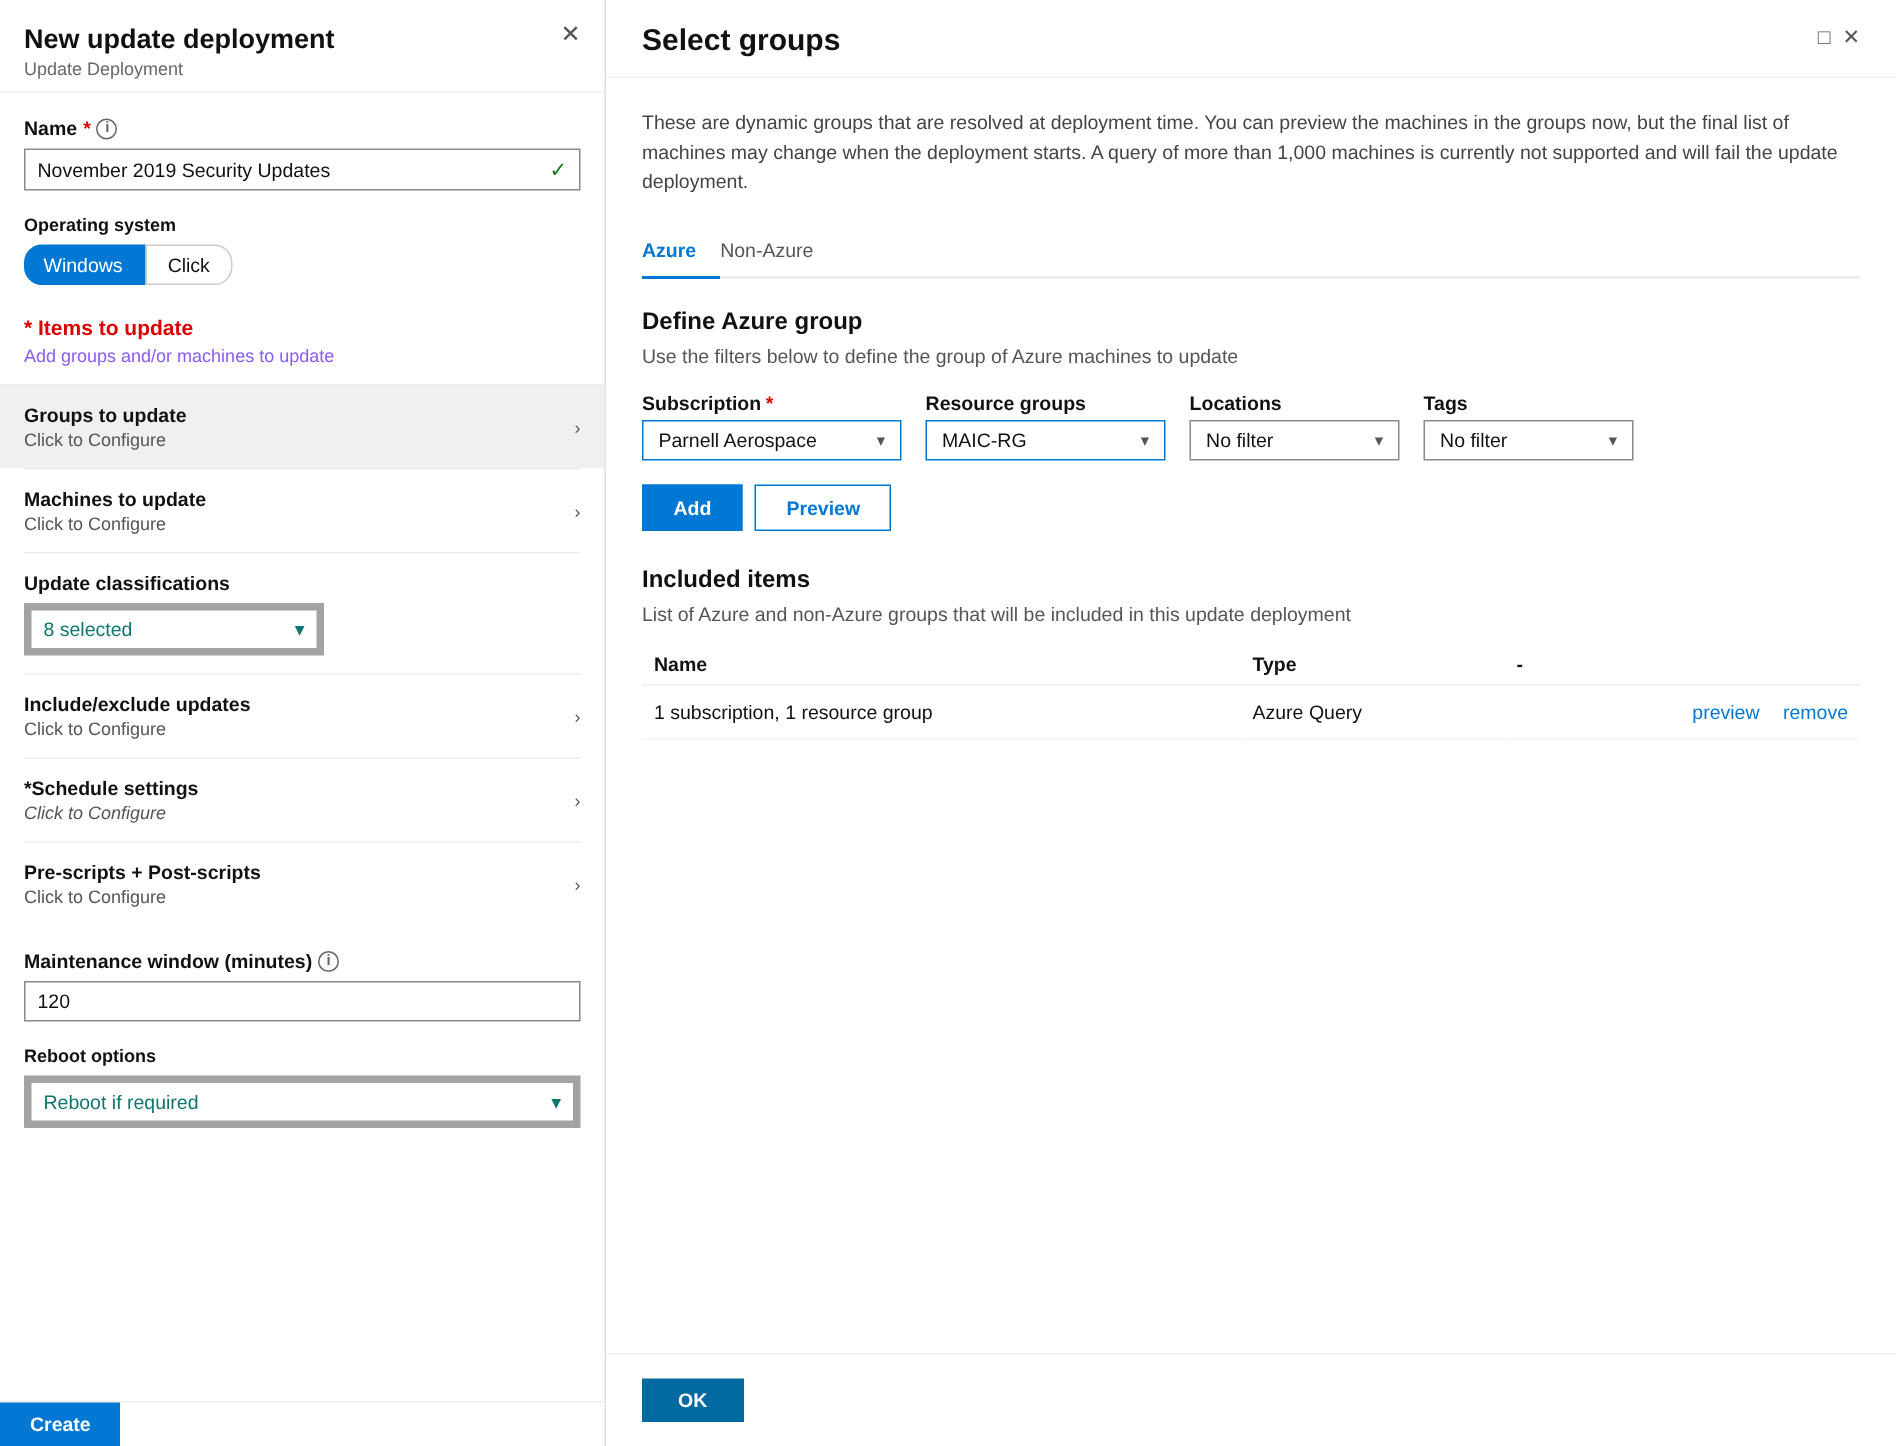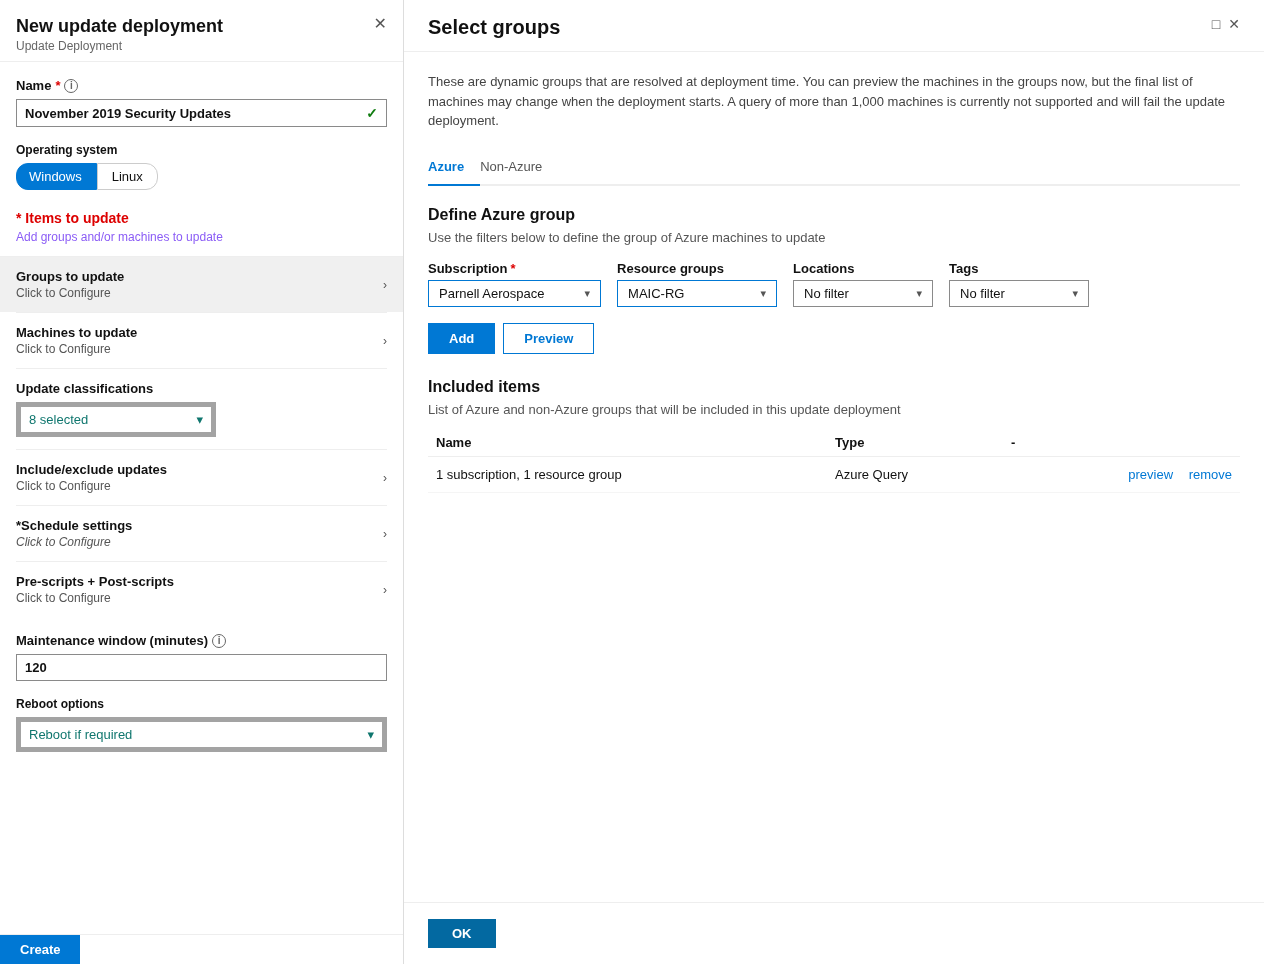--- a/index.html
+++ b/index.html
@@ -70,21 +70,20 @@
     }
     .text-input {
       width: 100%;
       border: 1px solid #8a8a8a;
       padding: 5px 8px;
       font-size: 13px;
       color: #111;
       display: flex;
       align-items: center;
       justify-content: space-between;
-      font-weight: bold;
     }
     .text-input .check { color: #107c10; font-size: 14px; }
     .os-toggle {
       display: flex;
       gap: 0;
       margin-bottom: 20px;
     }
     .os-btn {
       padding: 5px 14px;
       border: 1px solid #ccc;
@@ -279,21 +278,21 @@
       <div class="text-input">
         <span>November 2019 Security Updates</span>
         <span class="check">✓</span>
       </div>
     </div>
 
     <div class="field-row">
       <div class="field-label">Operating system</div>
       <div class="os-toggle">
         <button class="os-btn active">Windows</button>
-        <button class="os-btn">Linux</button>
+        <button class="os-btn">Click</button>
       </div>
     </div>
 
     <div class="section-title">* Items to update</div>
     <div class="section-subtitle">Add groups and/or machines to update</div>
 
     <div class="nav-item active">
       <div class="nav-item-text">
         <div class="nav-title">Groups to update</div>
         <div class="nav-sub">Click to Configure</div>

